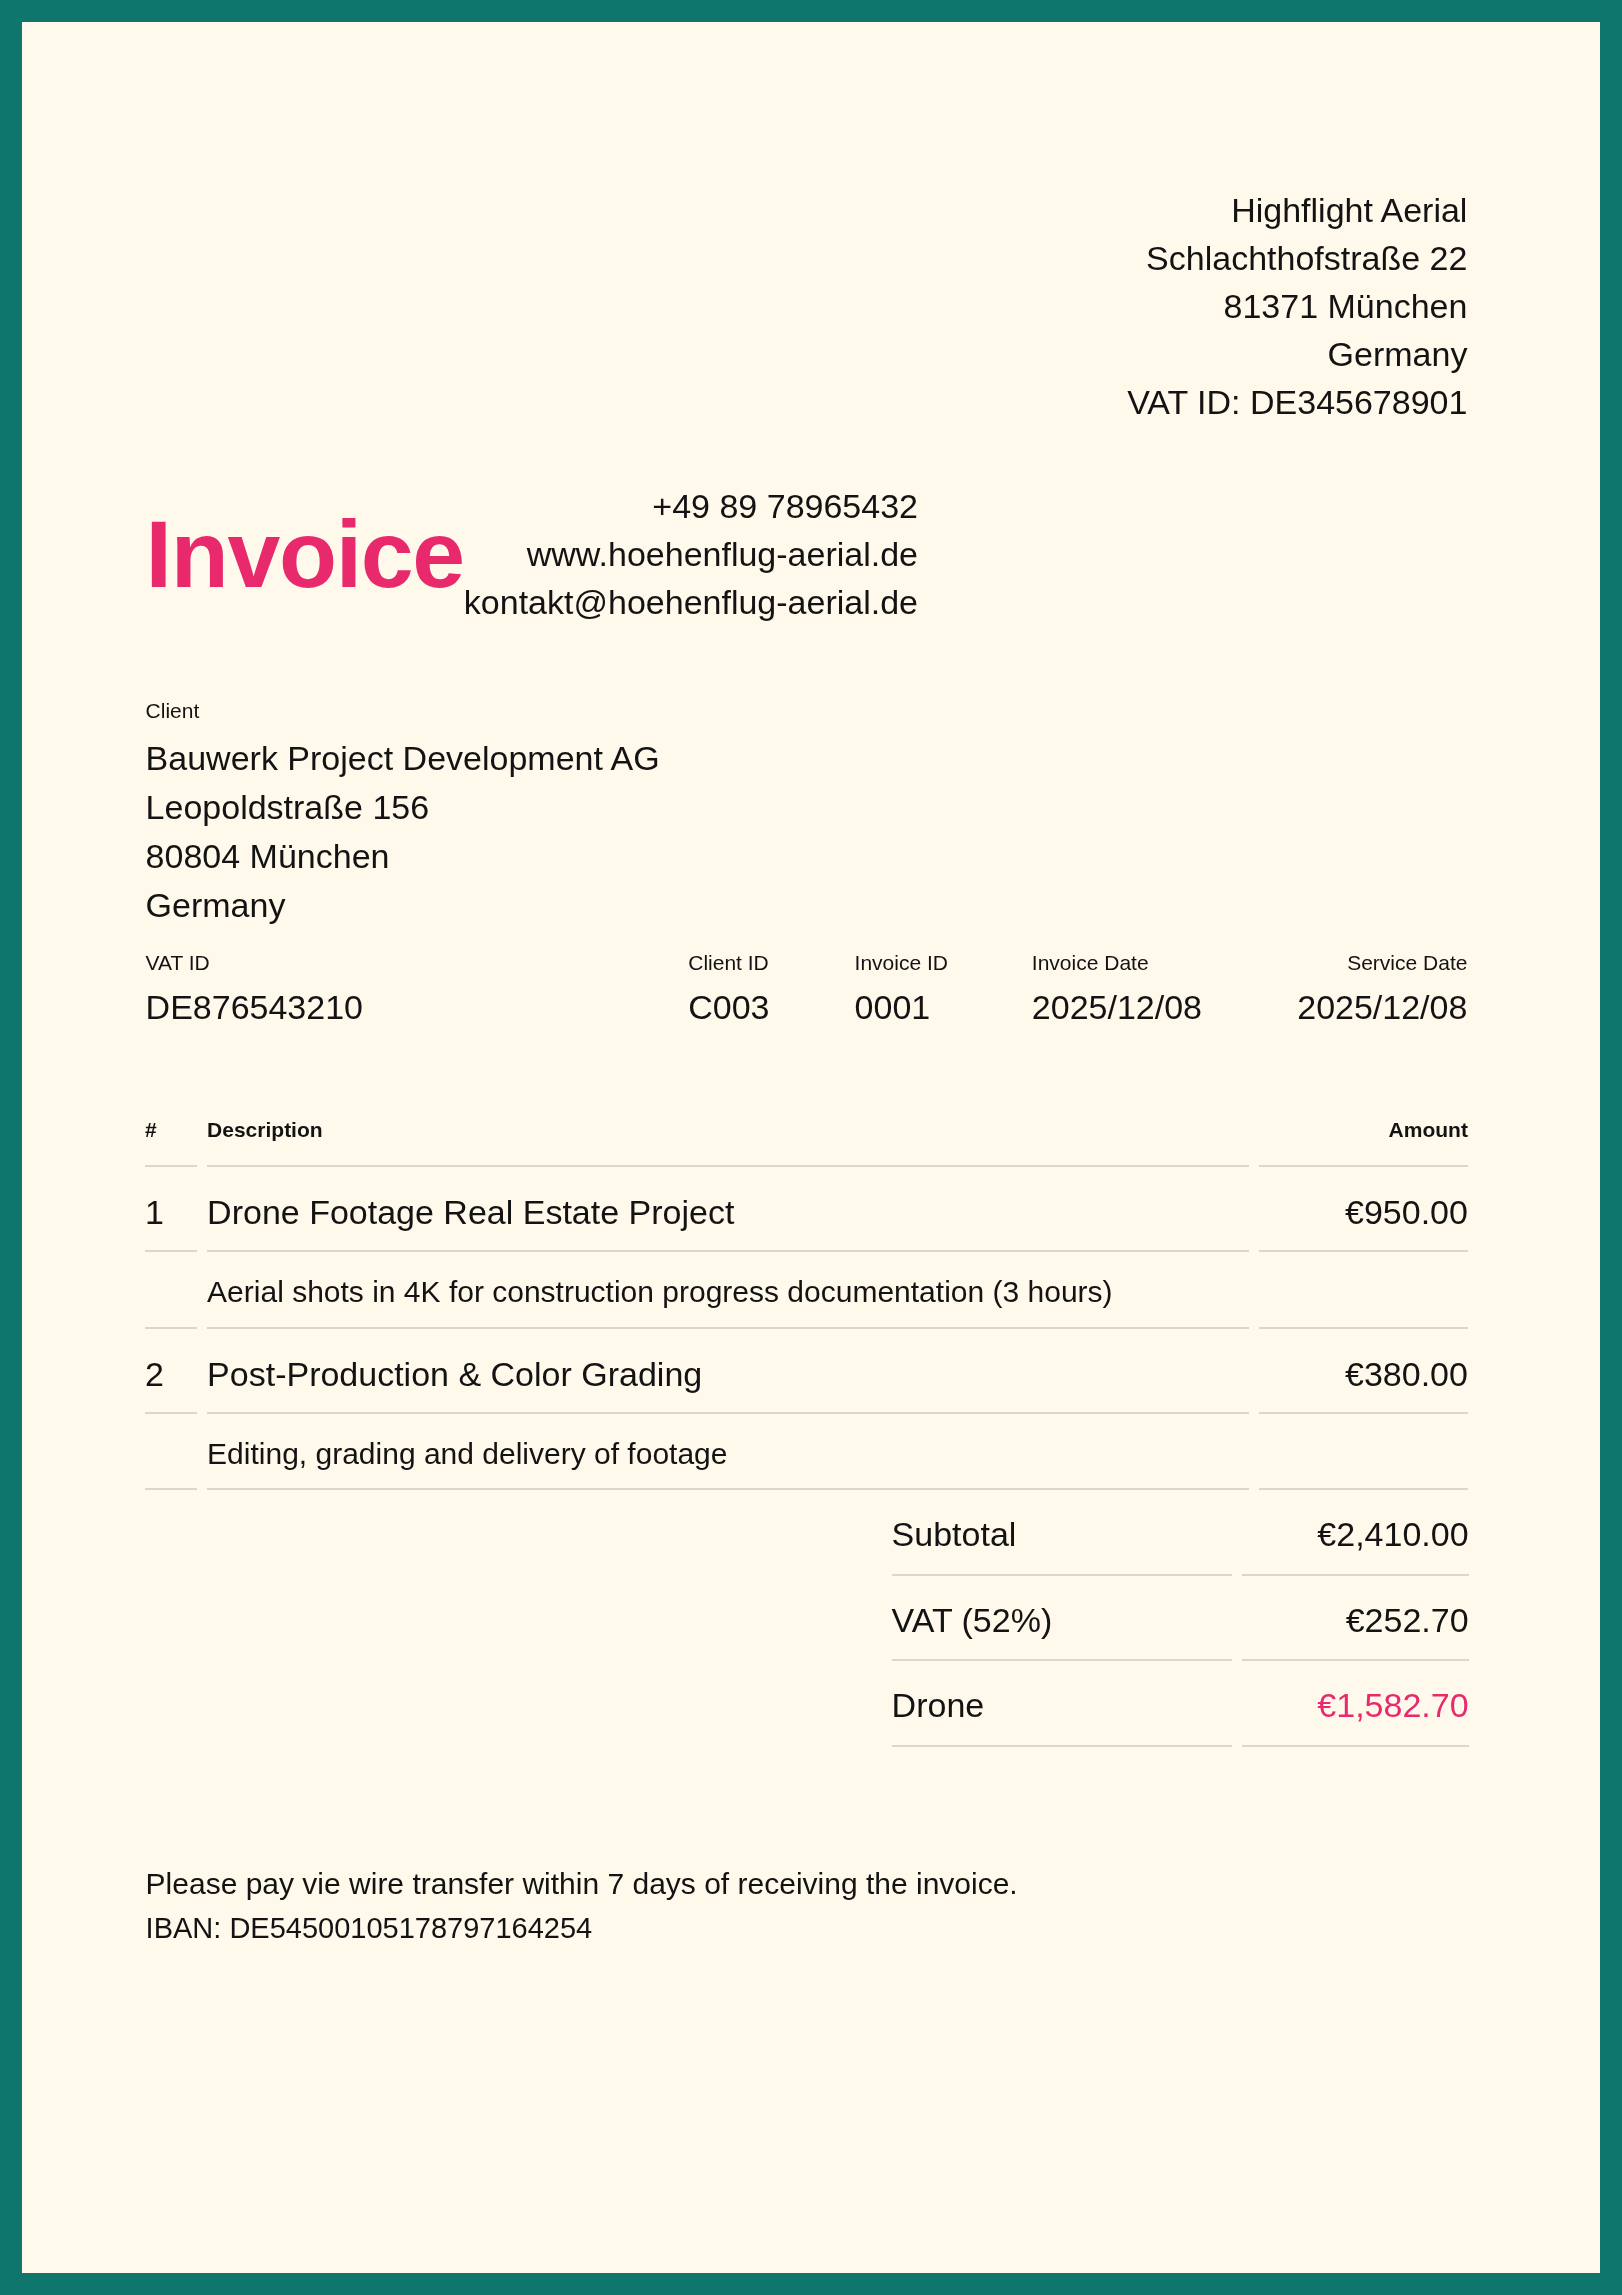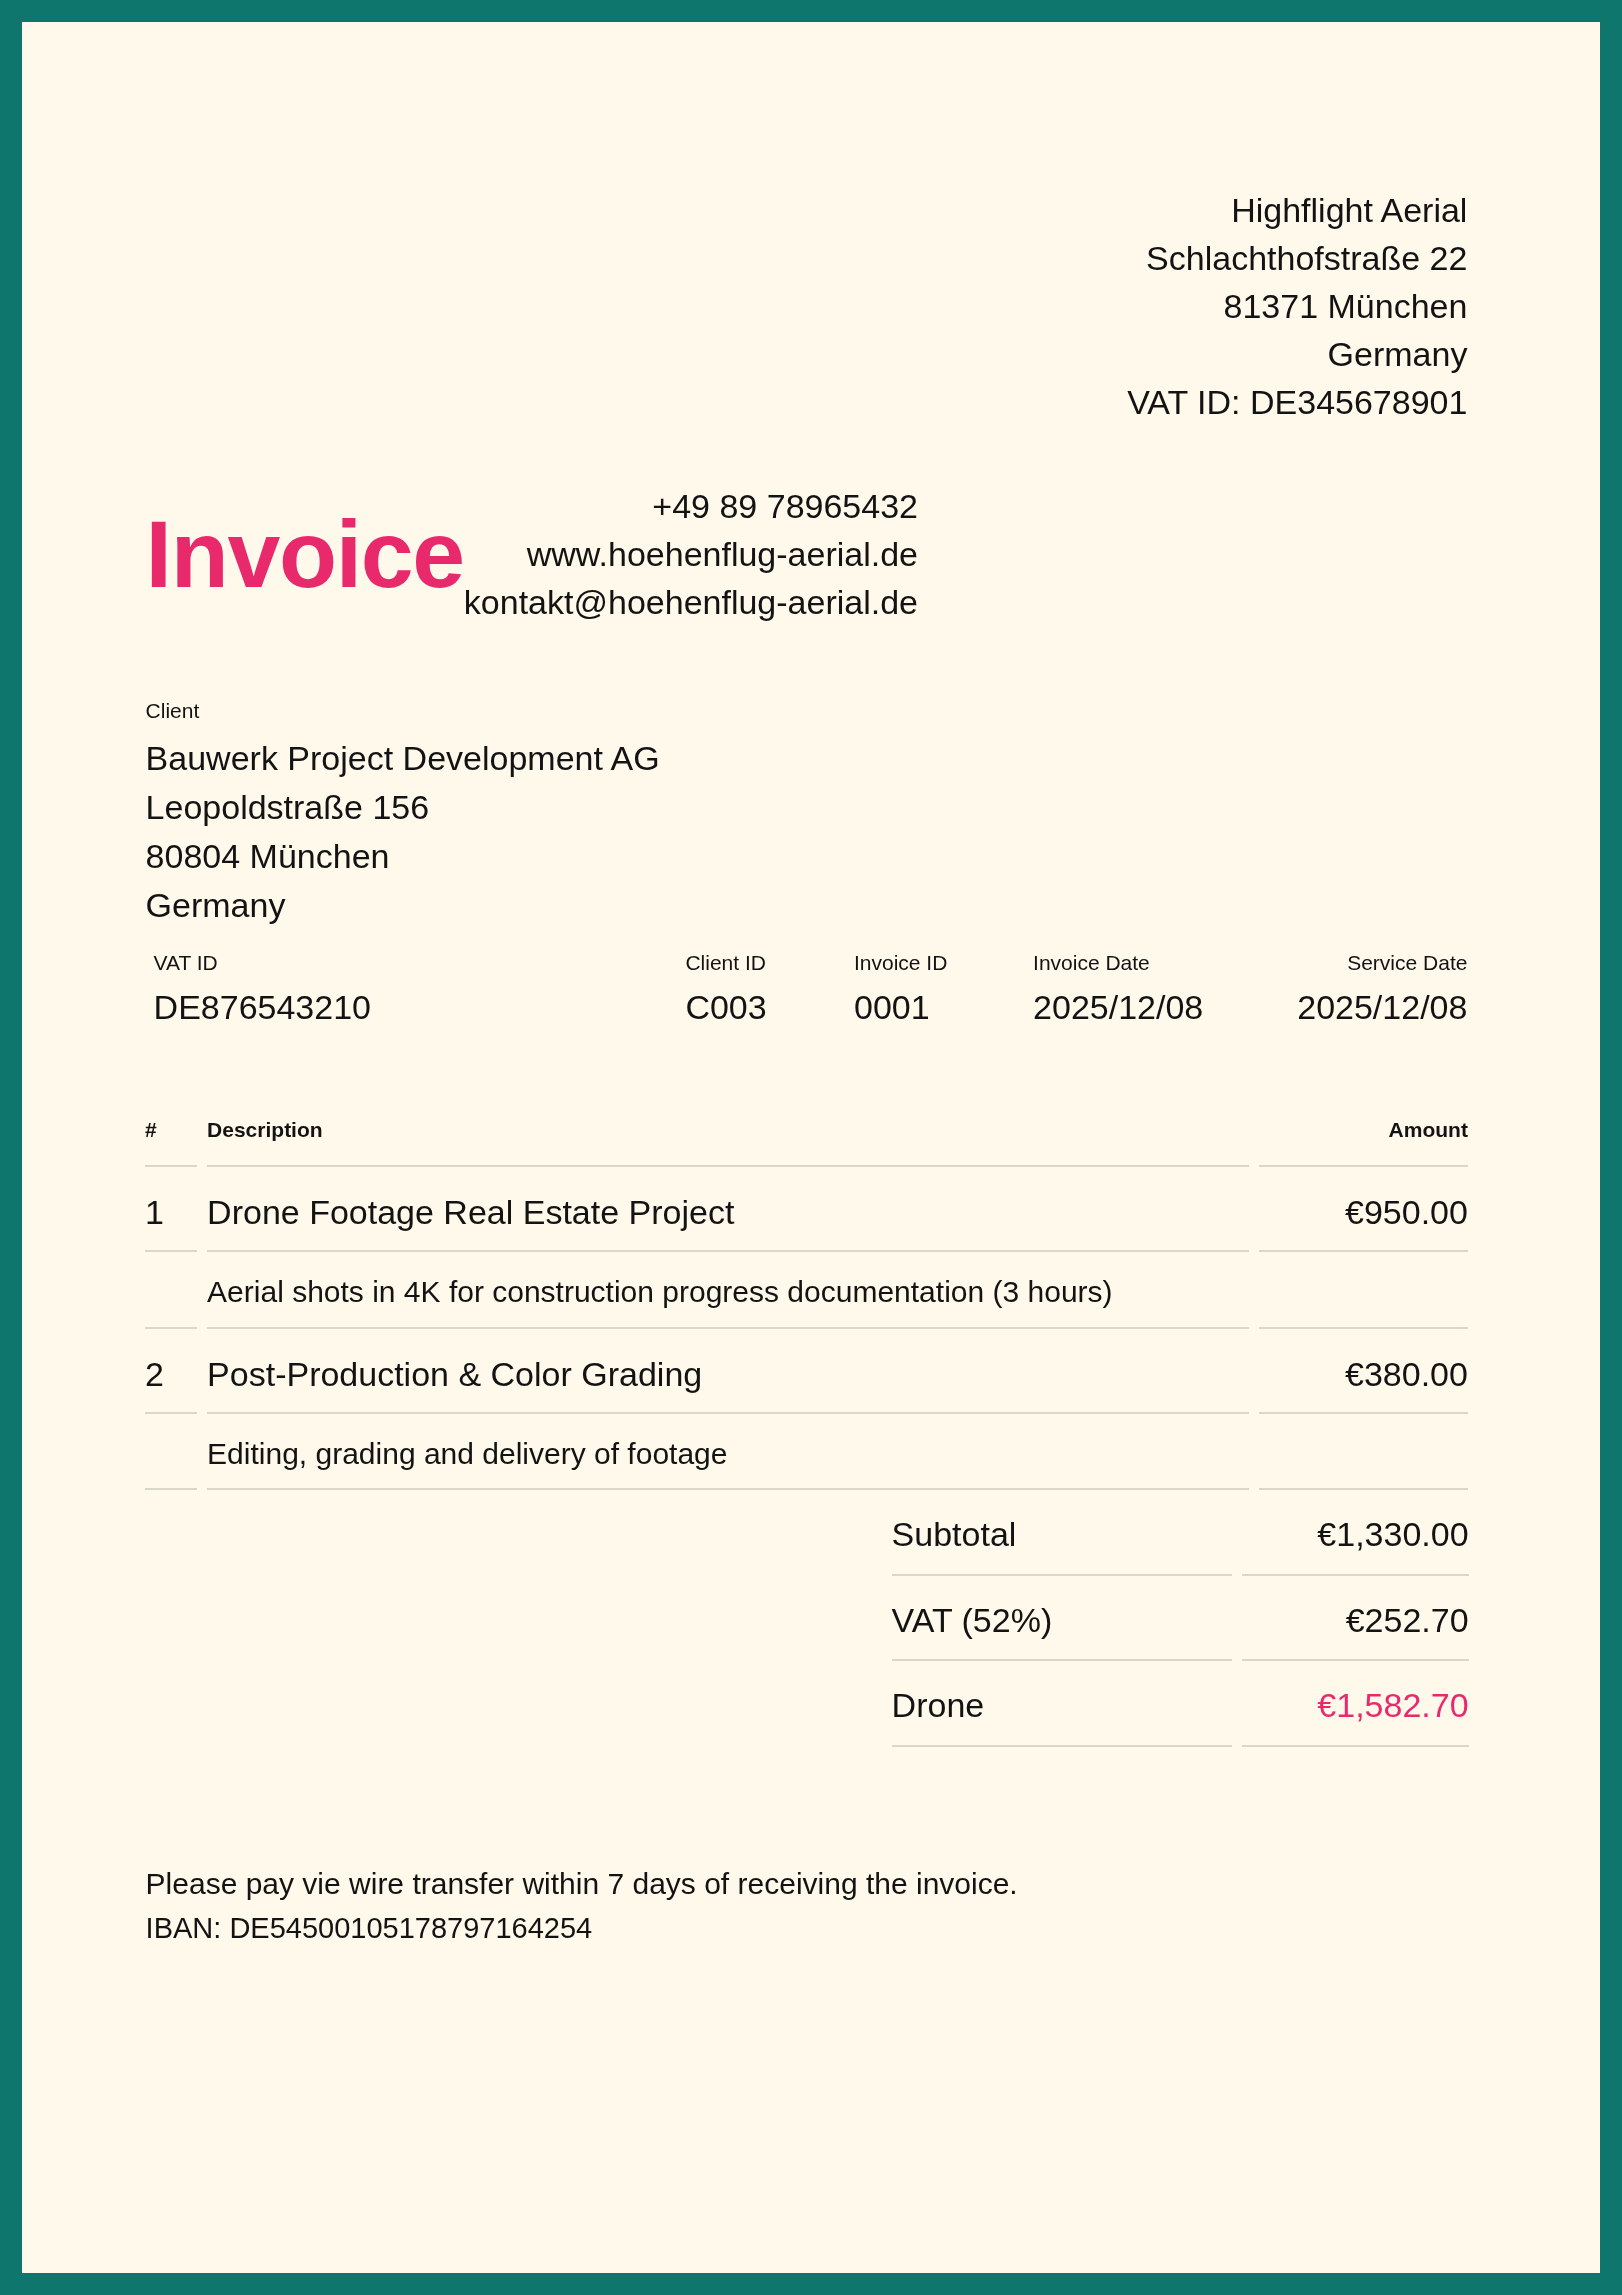--- a/index.html
+++ b/index.html
@@ -54,21 +54,21 @@
   .client-block{
     margin-top:10.5px;
     font-size:34px;
     line-height:49px;
   }
   
   .meta-row{
     display:flex;
     margin-top:20px;
   }
-  .meta-col{box-sizing:border-box;margin-left:8px;}
+  .meta-col{box-sizing:border-box;}
   .meta-col.c1{width:548px;}
   .meta-col.c2{width:168px;}
   .meta-col.c3{width:179px;}
   .meta-col.c4{width:268px;}
   .meta-col.c5{flex:1;text-align:right;}
   .meta-label{font-size:21px;line-height:26px;}
   .meta-value{font-size:34px;line-height:39px;margin-top:11.8px;}
   
   table.items{
     border-collapse:separate;
@@ -220,21 +220,21 @@
     </table>
 
     <table class="totals">
       <colgroup>
           <col class="t-label">
           <col>
         </colgroup>
       <tbody>
         <tr>
           <td>Subtotal</td>
-          <td class="t-amount">€1,330.00</td>
+          <td class="t-amount">€2,410.00</td>
         </tr>
         <tr>
           <td>VAT (52%)</td>
           <td class="t-amount">€252.70</td>
         </tr>
         <tr>
           <td>Drone</td>
           <td class="t-amount total-highlight">€1,582.70</td>
         </tr>
       </tbody>

